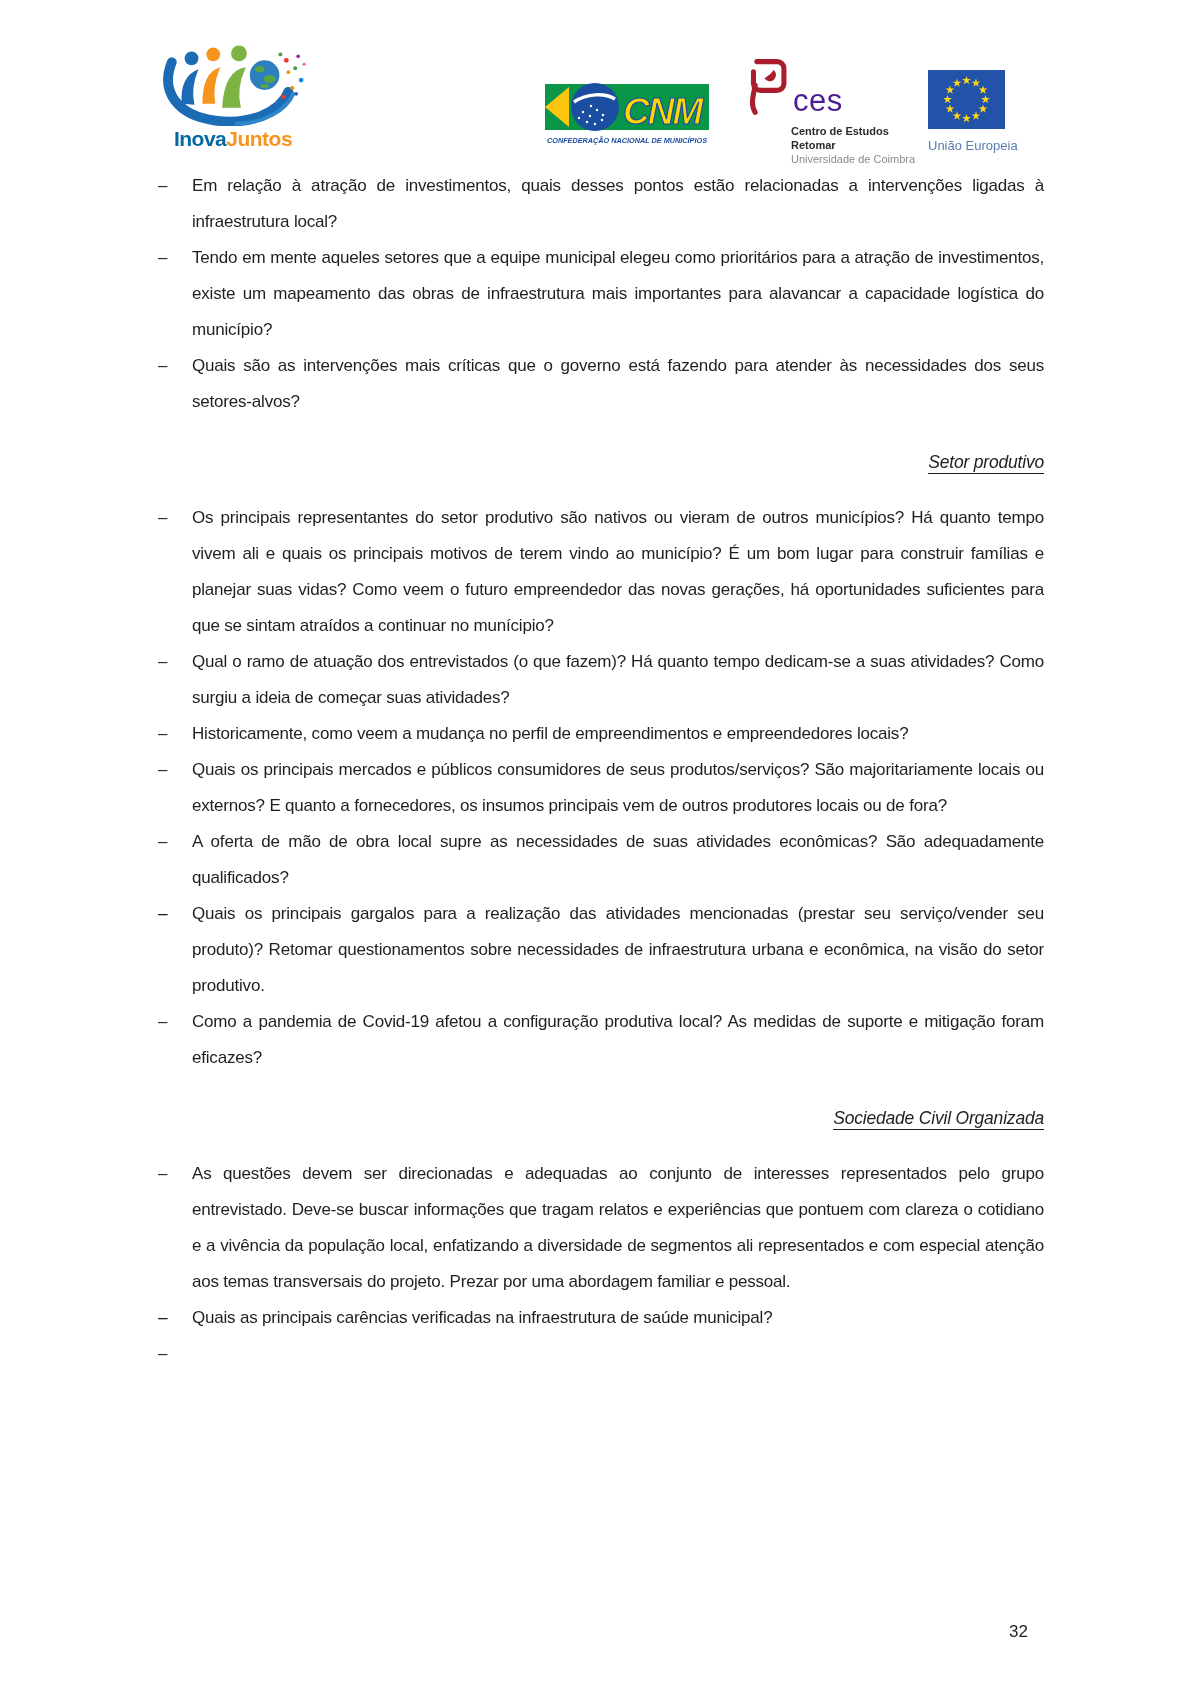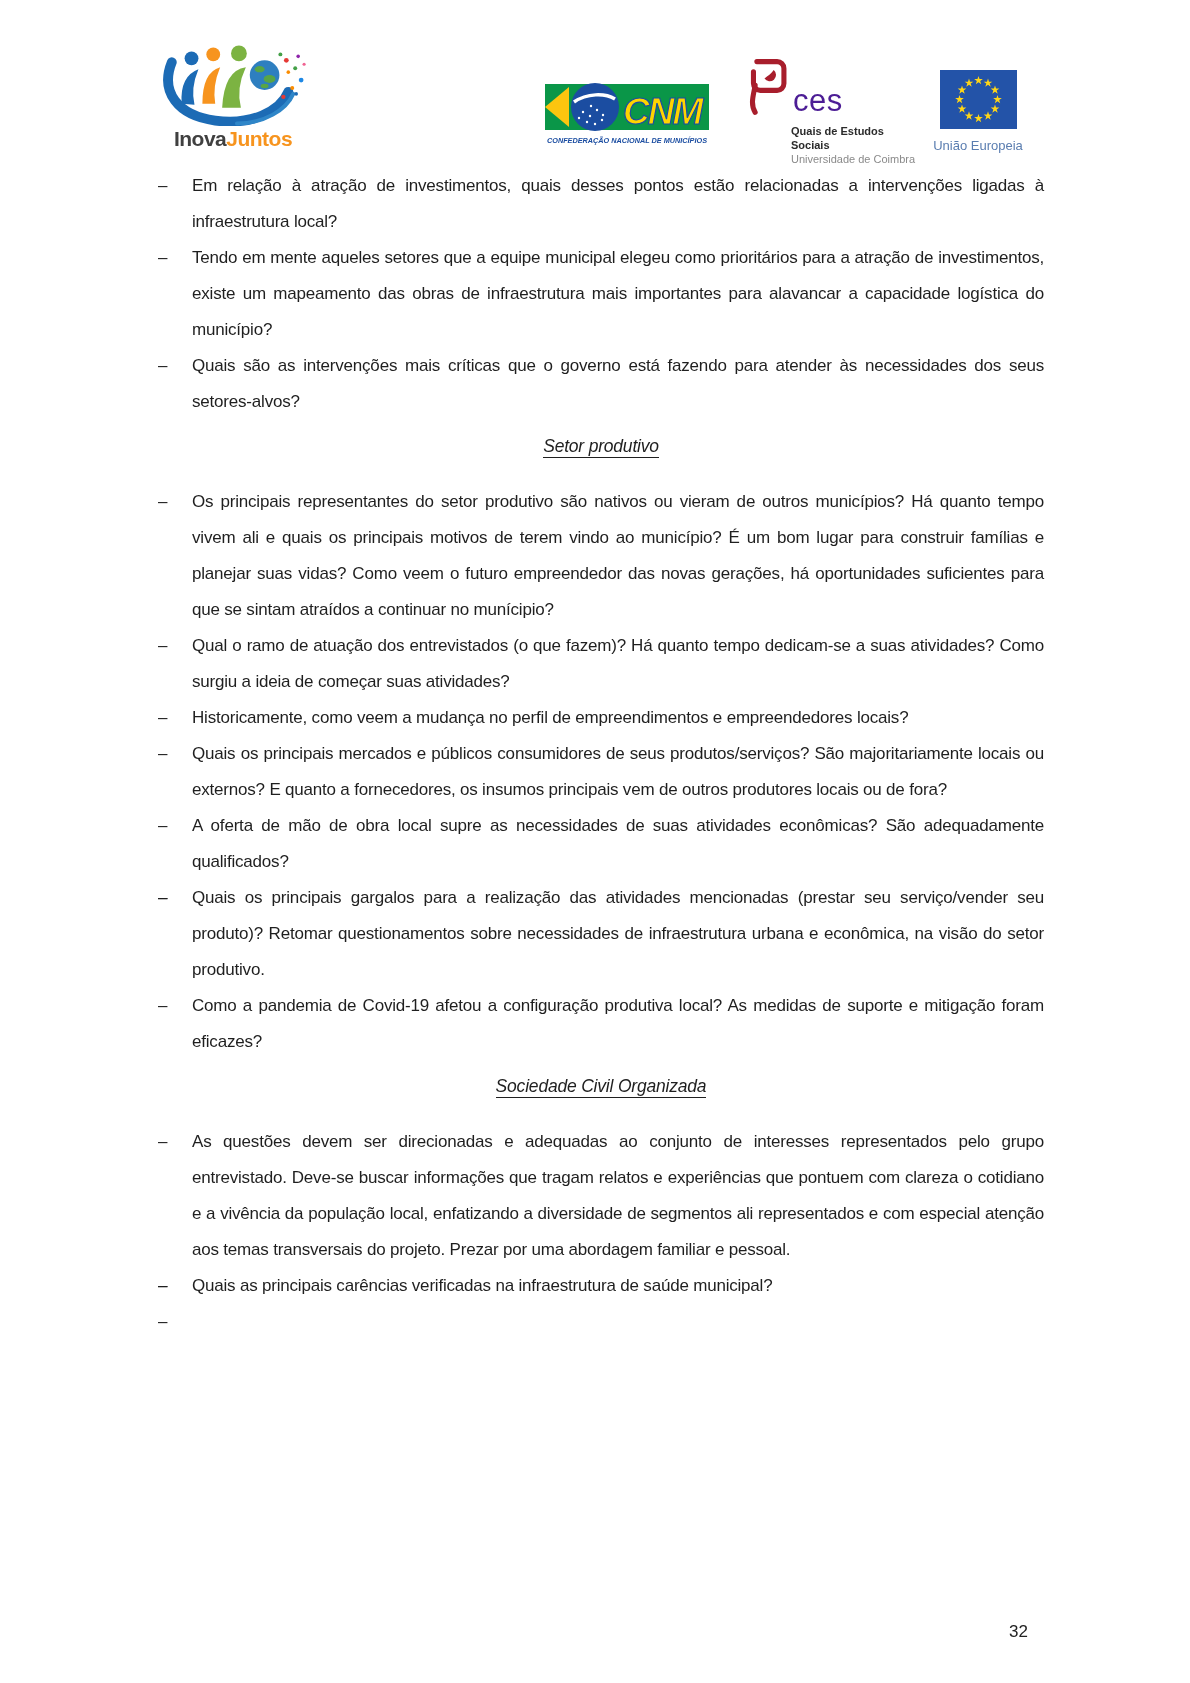--- a/index.html
+++ b/index.html
@@ -7,46 +7,46 @@
   .page {
     position:relative; width:1190px; height:1683px;
     background:#ffffff; overflow:hidden;
     color:#1f1f1f;
   }
 
   
   .logo-block { position:absolute; }
   .logo-inova { left:152px; top:42px; width:162px; text-align:center; }
   .logo-inova .wordmark { font-size:21px; font-weight:bold; letter-spacing:-0.5px; line-height:22px; margin-top:-2px; }
-  .logo-inova .w1 { color:#404040;margin-top:40px; }
+  .logo-inova .w1 { color:#0369a1;margin-top:40px; }
   .logo-inova .w2 { color:#f7941e; }
 
   .logo-cnm { left:543px; top:82px; width:170px; }
   .logo-ces { left:745px; top:56px; width:180px; }
   .ces-row { display:flex; align-items:flex-end; height:62px; }
   .ces-acronym { font-size:31px; color:#4c1d95; line-height:26px; margin-left:4px; margin-bottom:4px; letter-spacing:0.5px; }
   .ces-captions { margin-left:46px; margin-top:6px; line-height:14px; }
   .ces-cap1 { font-size:11px; font-weight:bold; color:#2b2b2b; }
   .ces-cap2 { font-size:11px; color:#8a8a8a; }
 
-  .logo-eu { left:928px; top:70px; width:100px; text-align:center; }
+  .logo-eu { left:928px; top:70px; width:100px; text-align:left; }
   .eu-caption { font-size:13px; color:#5a7db0; margin-top:5px; }
 
   
   .content {
     position:absolute; left:158px; top:168px; width:886px;
     font-size:17px; line-height:36px; text-align:justify;
     letter-spacing:-0.2px;
   }
   ul.qlist { list-style:none; margin:0; padding:0; }
   ul.qlist li { position:relative; padding-left:34px; }
   .dash { position:absolute; left:0; top:0; }
   h2.sec {
     font-size:17.5px; font-style:italic; font-weight:normal;
-    margin:8px 0 20px 0; line-height:36px; text-align:center;
+    margin:24px 0 20px 0; line-height:36px; text-align:right;
   }
   h2.sec .hu { border-bottom:1.6px solid #1f1f1f; padding-bottom:1px; }
 
   .footer-page {
     position:absolute; top:1620px; right:162px;
     font-size:17px; color:#222; line-height:24px;
   }
 </style>
 </head>
 <body>
@@ -106,21 +106,21 @@
   <div class="logo-block logo-ces">
     <div class="ces-row">
       <svg viewBox="0 0 52 72" width="44" height="62">
         <path d="M14,6 h24 a8,8 0 0 1 8,8 v18 a8,8 0 0 1 -8,8 h-20 a8,8 0 0 1 -8,-8 v-14" fill="none" stroke="#a81e2c" stroke-width="6" stroke-linecap="round"></path>
         <path d="M12,34 C10,46 6,56 12,66" fill="none" stroke="#a81e2c" stroke-width="6" stroke-linecap="round"></path>
         <path d="M34,16 a7.5,7.5 0 1 1 -11,10 c4,-3 8,-5.5 11,-10 z" fill="#a81e2c"></path>
       </svg>
       <span class="ces-acronym">ces</span>
     </div>
     <div class="ces-captions">
-      <div class="ces-cap1">Quais de Estudos Sociais</div>
+      <div class="ces-cap1">Centro de Estudos Retomar</div>
       <div class="ces-cap2">Universidade de Coimbra</div>
     </div>
   </div>
 
   <div class="logo-block logo-eu">
     <svg viewBox="0 0 77 59" width="77" height="59">
       <defs>
         <path id="st" d="M0,-4.6 L1.03,-1.42 4.37,-1.42 1.67,0.54 2.70,3.72 0,1.76 -2.70,3.72 -1.67,0.54 -4.37,-1.42 -1.03,-1.42 Z" fill="#ffd617"></path>
       </defs>
       <rect x="0" y="0" width="77" height="59" fill="#2353a8"></rect>

